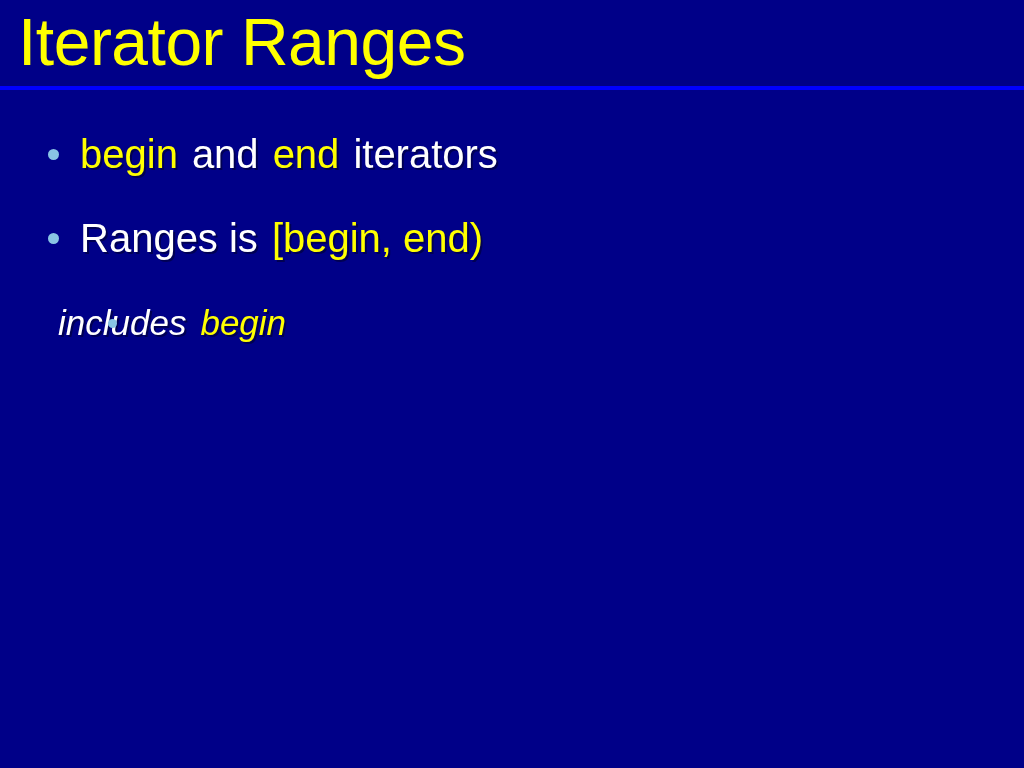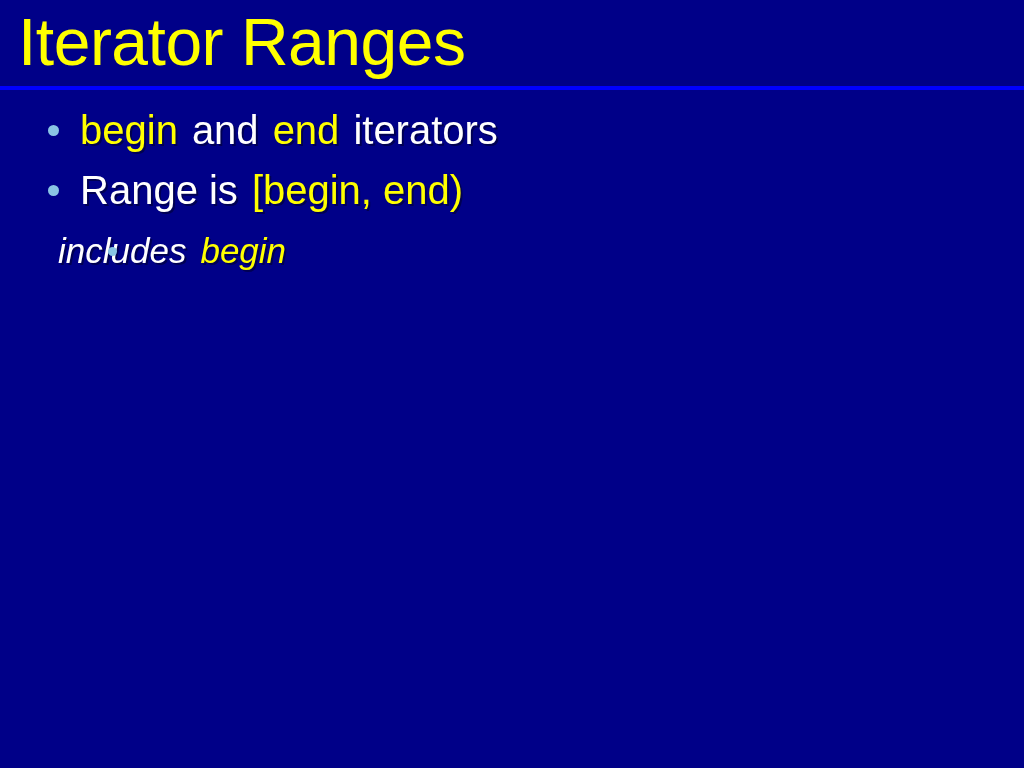--- a/index.html
+++ b/index.html
@@ -58,20 +58,21 @@
     position: absolute;
     left: 0;
     top: 100px;
     width: 1024px;
   }
 
   .bullet-row {
     position: relative;
     display: block;
     white-space: nowrap;
+    margin-top: 24px;
   }
 
   
   .level1 {
     padding-left: 80px;
     height: 60px;
     font-size: 40px;
     line-height: 60px;
   }
   .level1 .dot {
@@ -125,21 +126,21 @@
   </div>
   <div id="title-rule"></div>
 
   <div id="body-block">
 
     <div class="bullet-row level1">
       <span class="dot"></span><span class="txt-yellow">begin</span><span class="sp"></span><span class="txt-white">and</span><span class="sp"></span><span class="txt-yellow">end</span><span class="sp"></span><span class="txt-white">iterators</span>
     </div>
 
     <div class="bullet-row level1">
-      <span class="dot"></span><span class="txt-white">Range is</span><span class="sp"></span><span class="txt-yellow">[begin, end)</span>
+      <span class="dot"></span><span class="txt-white">Ranges is</span><span class="sp"></span><span class="txt-yellow">[begin, end)</span>
     </div>
 
     <div class="bullet-row level2">
       <span class="dot"></span><span class="txt-white">includes</span><span class="sp"></span><span class="txt-yellow">begin</span>
     </div>
 
 
   </div>
 </div>
 

